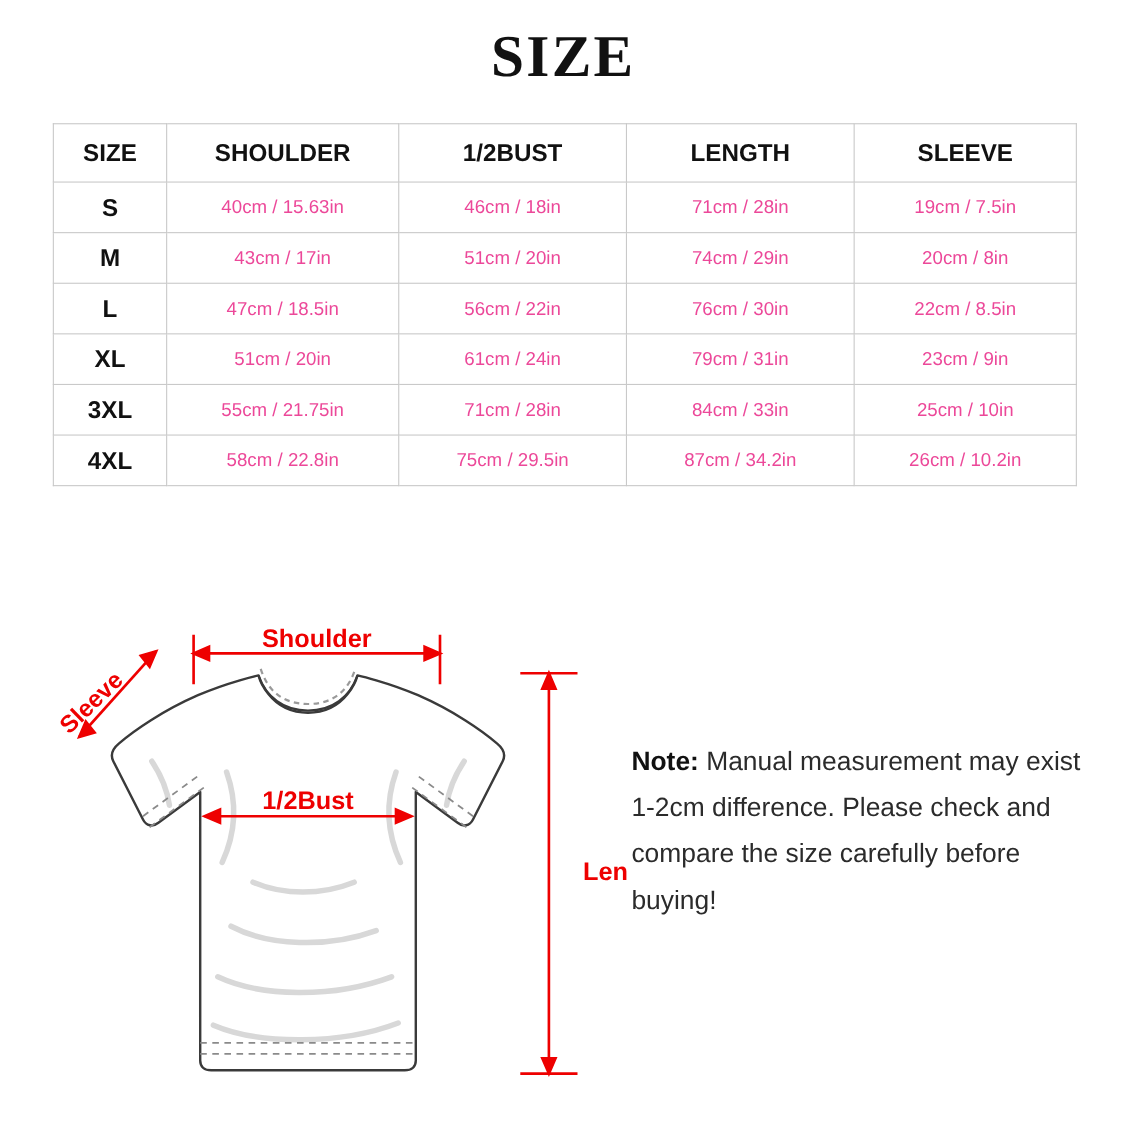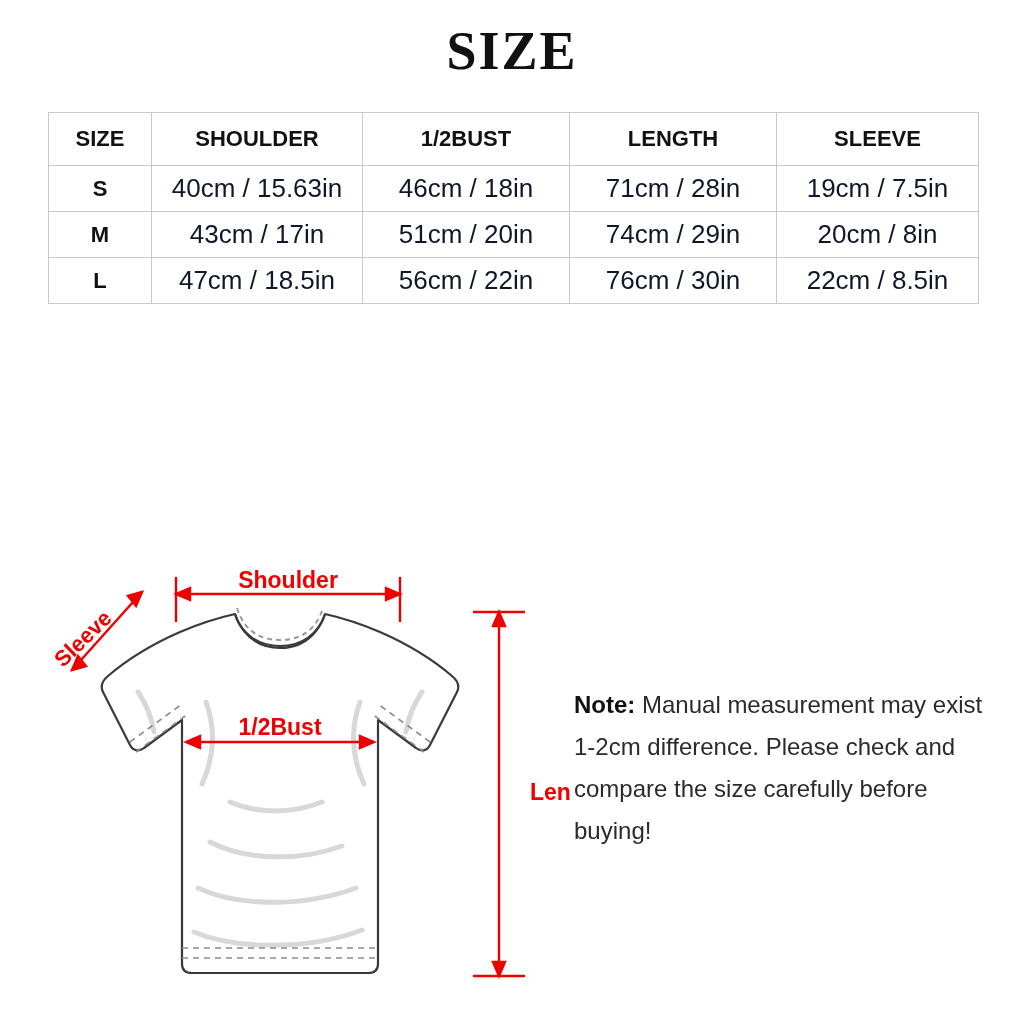--- a/index.html
+++ b/index.html
@@ -39,22 +39,22 @@
     border-collapse: collapse;
     width: 100%;
     table-layout: fixed;
   }
   table.size-table th,
   table.size-table td {
     border: 1px solid #c9c9c9;
     height: 45px;
     text-align: center;
     vertical-align: middle;
-    font-size: 26px;
-    color: #0f172a;
+    font-size: 17px;
+    color: #ec4899;
     padding: 0 2px;
   }
   table.size-table thead th {
     font-weight: 700;
     font-size: 22px;
     color: #111111;
     height: 52px;
   }
   table.size-table tbody td.size-col {
     font-weight: 700;
@@ -79,21 +79,21 @@
   .shirt-svg {
     position: absolute;
     left: 30px;
     top: 0px;
   }
 
   
   .note {
     position: absolute;
     left: 574px;
-    top: 132px;
+    top: 120px;
     width: 420px;
     font-size: 24px;
     line-height: 1.75;
     color: #2b2b2b;
   }
   .note b {
     font-weight: 700;
     color: #111111;
   }
 </style>
@@ -134,20 +134,41 @@
         <td>51cm / 20in</td>
         <td>74cm / 29in</td>
         <td>20cm / 8in</td>
       </tr>
       <tr>
         <td class="size-col">L</td>
         <td>47cm / 18.5in</td>
         <td>56cm / 22in</td>
         <td>76cm / 30in</td>
         <td>22cm / 8.5in</td>
+      </tr>
+      <tr>
+        <td class="size-col">XL</td>
+        <td>51cm / 20in</td>
+        <td>61cm / 24in</td>
+        <td>79cm / 31in</td>
+        <td>23cm / 9in</td>
+      </tr>
+      <tr>
+        <td class="size-col">3XL</td>
+        <td>55cm / 21.75in</td>
+        <td>71cm / 28in</td>
+        <td>84cm / 33in</td>
+        <td>25cm / 10in</td>
+      </tr>
+      <tr>
+        <td class="size-col">4XL</td>
+        <td>58cm / 22.8in</td>
+        <td>75cm / 29.5in</td>
+        <td>87cm / 34.2in</td>
+        <td>26cm / 10.2in</td>
       </tr>
     </tbody>
   </table>
 </div>
 
 <div class="illustration">
 
   <svg class="shirt-svg" width="540" height="460" viewBox="0 0 540 460">
 
     <g fill="#ffffff" stroke="#3a3a3a" stroke-width="2.2" stroke-linejoin="round" stroke-linecap="round">

